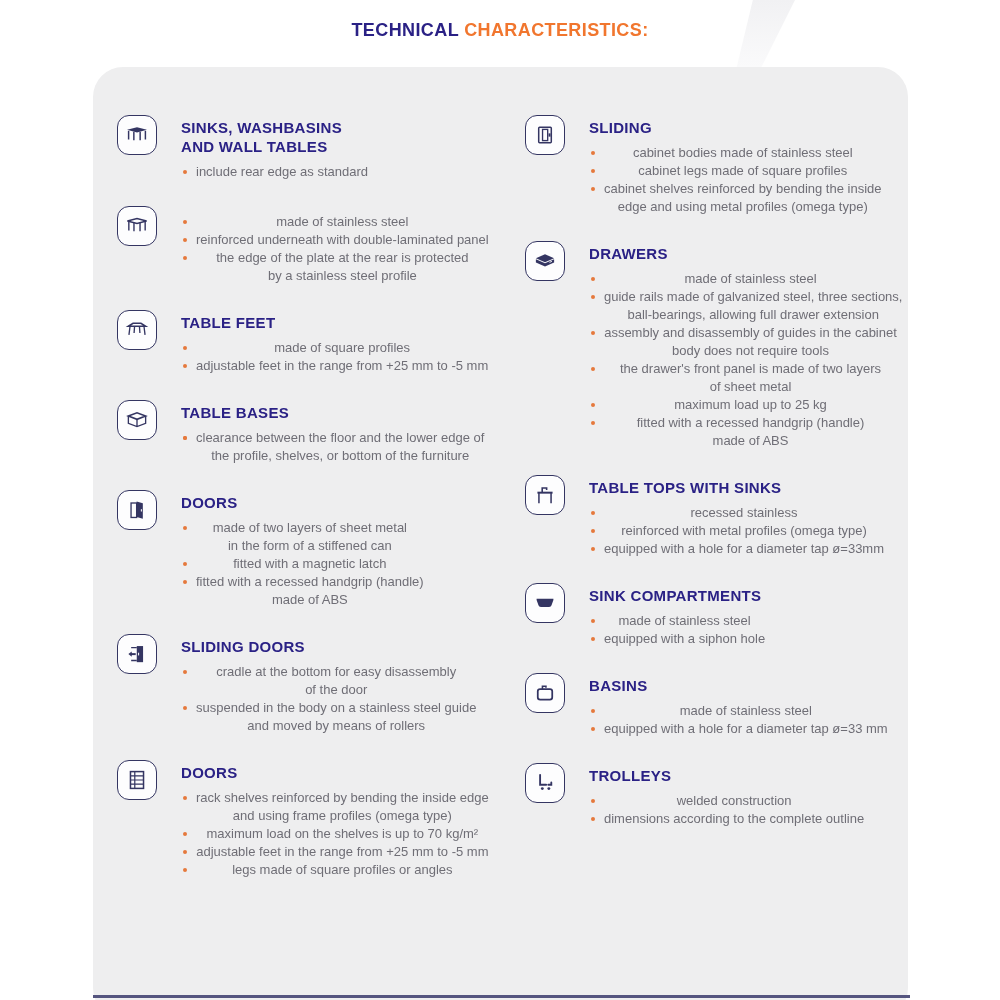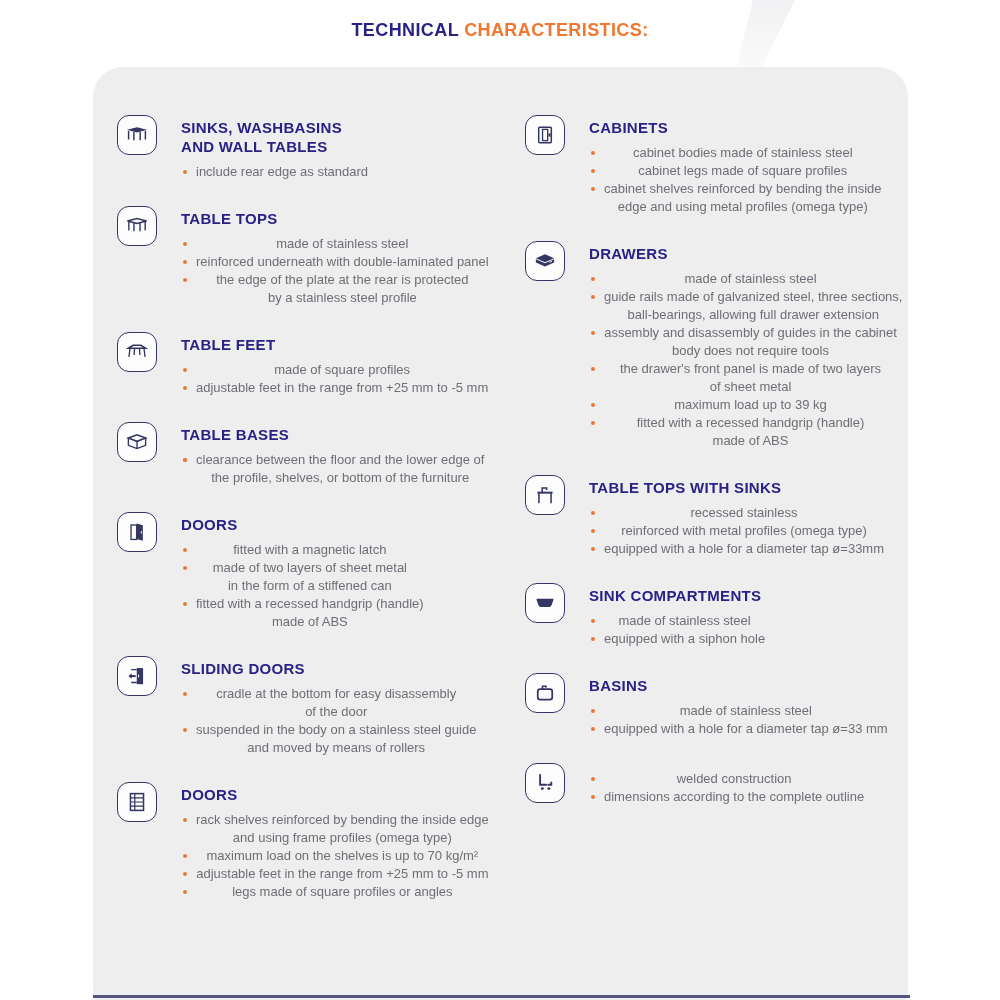--- a/index.html
+++ b/index.html
@@ -95,21 +95,20 @@
   <div class="item">
     <div class="badge">
       <span class="icon">
             <svg viewBox="0 0 24 24">
               <path d="M3.8 7.7 L12 5.6 L20.2 7.7 L12 9.8 Z" stroke="currentColor" fill="none" stroke-width="1.3"></path>
               <path d="M5 8.4 V15.8 M19 8.4 V15.8 M9.4 9.4 V16.6 M14.6 9.4 V16.6" stroke="currentColor" fill="none" stroke-width="1.2"></path>
             </svg>
           </span>
     </div>
     <div class="content">
-      <div class="item-title">TABLE TOPS</div>
       <ul class="bullets">
             <li><span class="dot"></span><span class="btxt">made of stainless steel</span></li>
             <li><span class="dot"></span><span class="btxt">reinforced underneath with double-laminated panel</span></li>
             <li><span class="dot"></span><span class="btxt">the edge of the plate at the rear is protected
 by a stainless steel profile</span></li>
           </ul>
     </div>
   </div>
 
   <div class="item">
@@ -155,23 +154,23 @@
             <svg viewBox="0 0 24 24">
               <rect x="6.9" y="6" width="4.8" height="12.4" stroke="currentColor" fill="none" stroke-width="1.15"></rect>
               <path d="M11.7 4.8 L17 6.2 V19.4 L11.7 18 Z" fill="currentColor"></path>
               <rect x="15.3" y="11.3" width="0.9" height="2" fill="#fff"></rect>
             </svg>
           </span>
     </div>
     <div class="content">
       <div class="item-title">DOORS</div>
       <ul class="bullets">
-            <li><span class="dot"></span><span class="btxt">fitted with a magnetic latch</span></li>
             <li><span class="dot"></span><span class="btxt">made of two layers of sheet metal
 in the form of a stiffened can</span></li>
+            <li><span class="dot"></span><span class="btxt">fitted with a magnetic latch</span></li>
             <li><span class="dot"></span><span class="btxt">fitted with a recessed handgrip (handle)
 made of ABS</span></li>
           </ul>
     </div>
   </div>
 
   <div class="item">
     <div class="badge">
       <span class="icon">
             <svg viewBox="0 0 24 24">
@@ -220,21 +219,21 @@
     <div class="badge">
       <span class="icon">
             <svg viewBox="0 0 24 24">
               <rect x="6.6" y="5.4" width="10.8" height="13.2" rx="0.8" stroke="currentColor" fill="none" stroke-width="1.3"></rect>
               <rect x="9.9" y="7.2" width="4.4" height="9.6" stroke="currentColor" fill="none" stroke-width="1.15"></rect>
               <path d="M15.9 10.6 V13.4" stroke="currentColor" stroke-width="1.7"></path>
             </svg>
           </span>
     </div>
     <div class="content">
-      <div class="item-title">CABINETS</div>
+      <div class="item-title">SLIDING</div>
       <ul class="bullets">
             <li><span class="dot"></span><span class="btxt">cabinet bodies made of stainless steel</span></li>
             <li><span class="dot"></span><span class="btxt">cabinet legs made of square profiles</span></li>
             <li><span class="dot"></span><span class="btxt">cabinet shelves reinforced by bending the inside
 edge and using metal profiles (omega type)</span></li>
           </ul>
     </div>
   </div>
 
   <div class="item">
@@ -251,21 +250,21 @@
     <div class="content">
       <div class="item-title">DRAWERS</div>
       <ul class="bullets">
             <li><span class="dot"></span><span class="btxt">made of stainless steel</span></li>
             <li><span class="dot"></span><span class="btxt">guide rails made of galvanized steel, three sections,
 ball-bearings, allowing full drawer extension</span></li>
             <li><span class="dot"></span><span class="btxt">assembly and disassembly of guides in the cabinet
 body does not require tools</span></li>
             <li><span class="dot"></span><span class="btxt">the drawer's front panel is made of two layers
 of sheet metal</span></li>
-            <li><span class="dot"></span><span class="btxt">maximum load up to 39 kg</span></li>
+            <li><span class="dot"></span><span class="btxt">maximum load up to 25 kg</span></li>
             <li><span class="dot"></span><span class="btxt">fitted with a recessed handgrip (handle)
 made of ABS</span></li>
           </ul>
     </div>
   </div>
 
   <div class="item">
     <div class="badge">
       <span class="icon">
             <svg viewBox="0 0 24 24">
@@ -324,20 +323,21 @@
     <div class="badge">
       <span class="icon">
             <svg viewBox="0 0 24 24">
               <path d="M7.8 5 V13.5 H13 M14.8 13.5 H17.4 V11.6" stroke="currentColor" fill="none" stroke-width="1.6" stroke-linecap="round"></path>
               <circle cx="9.7" cy="16.8" r="1.25" fill="currentColor"></circle>
               <circle cx="15.3" cy="16.8" r="1.25" fill="currentColor"></circle>
             </svg>
           </span>
     </div>
     <div class="content">
+      <div class="item-title">TROLLEYS</div>
       <ul class="bullets">
             <li><span class="dot"></span><span class="btxt">welded construction</span></li>
             <li><span class="dot"></span><span class="btxt">dimensions according to the complete outline</span></li>
           </ul>
     </div>
   </div>
 </div>
 </div>
 
 <div class="bottom-rule"></div>

